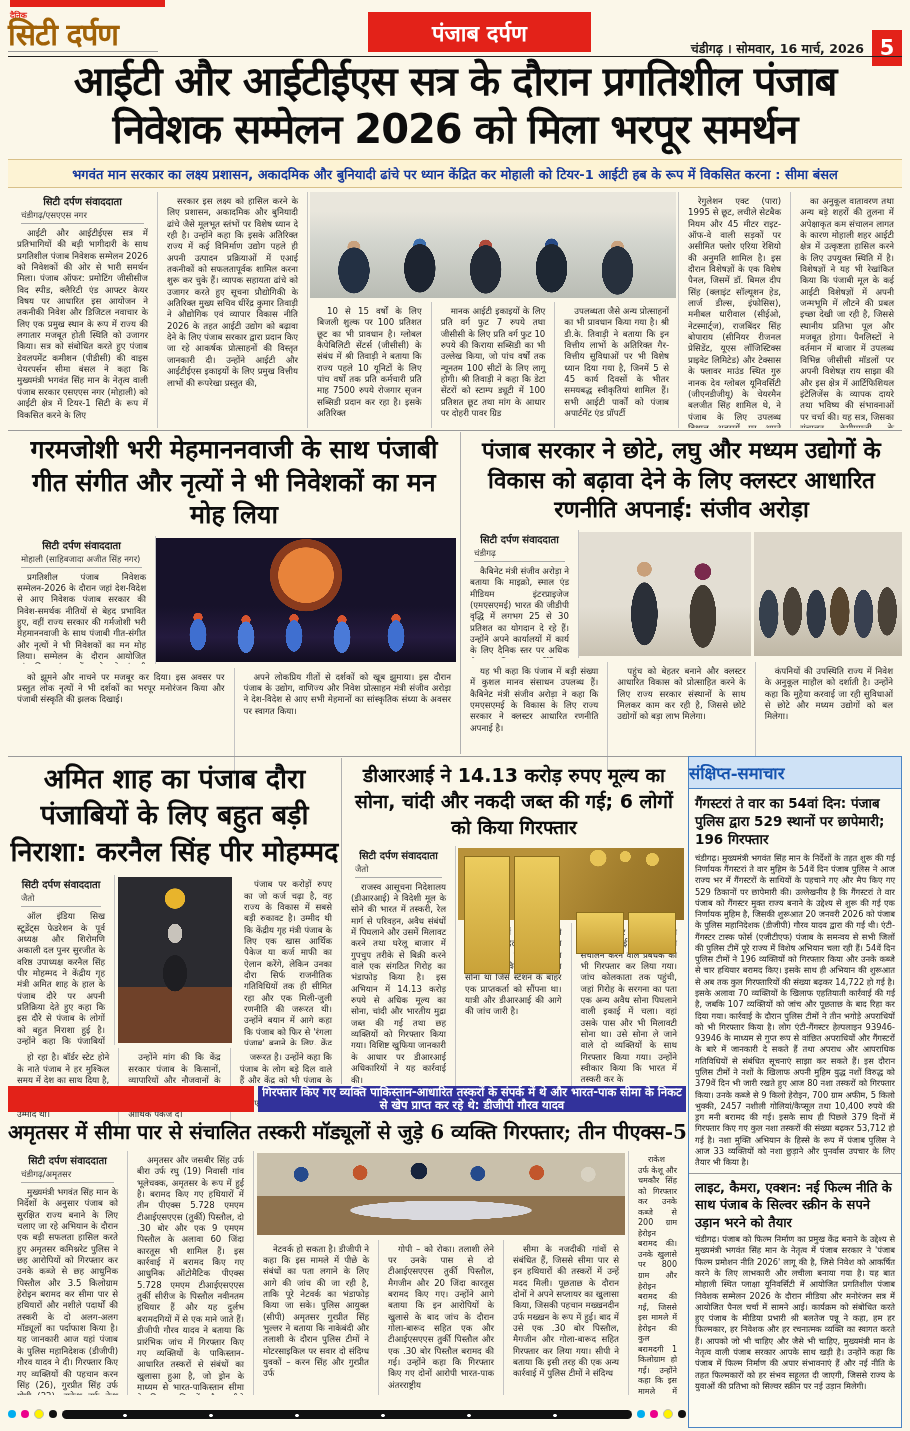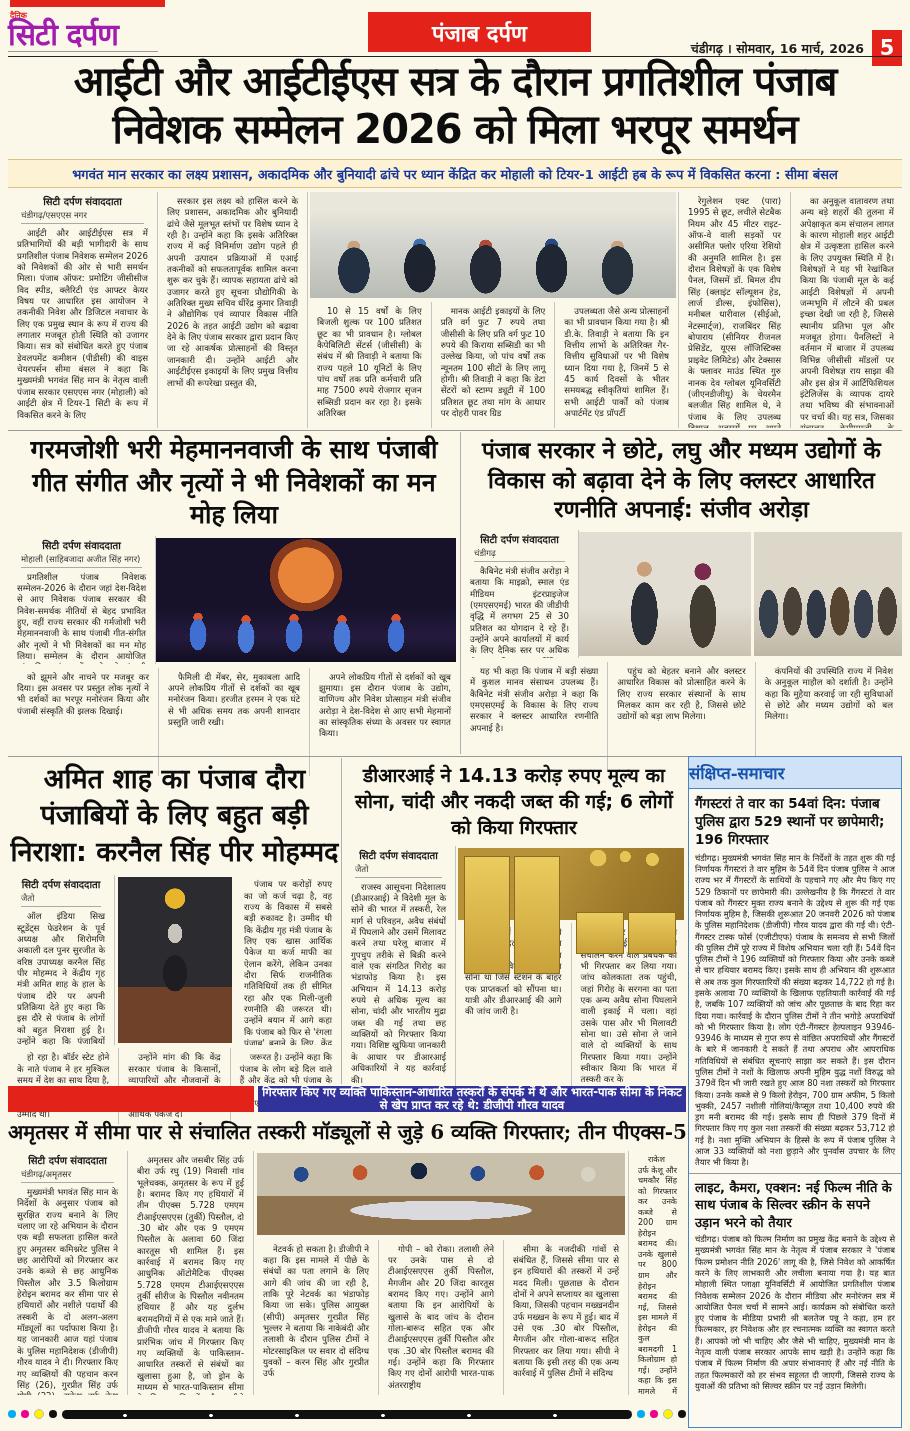--- a/index.html
+++ b/index.html
@@ -3,21 +3,21 @@
 <meta charset="utf-8">
 <style>
   html,body{margin:0;padding:0;}
   body{width:910px;height:1431px;position:relative;background:#fbf7e9;
        font-family:"DejaVu Sans","Liberation Sans",sans-serif;color:#1c1c1c;overflow:hidden;}
   
   .topstrip{position:absolute;left:10px;top:0;width:155px;height:7px;background:#e32219;}
   header{position:absolute;left:8px;right:8px;top:8px;height:48px;display:flex;align-items:center;}
   .logo-wrap{width:230px;line-height:1;}
   .edition{color:#e32219;font-size:8px;font-weight:700;margin-left:2px;}
-  .logo{font-size:30px;font-weight:800;letter-spacing:-1px;color:#a21caf;}
+  .logo{font-size:30px;font-weight:800;letter-spacing:-1px;color:#a16207;}
   .logo-sub{font-size:5px;color:#555;border-top:1px solid #999;width:150px;margin-top:1px;}
   .section-box{flex:0 0 auto;margin-left:130px;background:#e32219;color:#fff;font-size:22px;
       font-weight:800;padding:5px 64px;}
   .date-wrap{margin-left:auto;display:flex;align-items:center;gap:8px;margin-top:32px;}
   .date-line{font-size:12.5px;font-weight:700;}
   .pageno{background:#e32219;color:#fff;font-size:21px;font-weight:800;width:30px;height:36px;
       display:flex;align-items:center;justify-content:center;}
   .hrule{position:absolute;left:8px;right:8px;height:0;border-top:1.5px solid #222;}
   .hrule.thin{border-top:1px solid #9a9a9a;}
   
@@ -234,23 +234,20 @@
         <div class="byline">सिटी दर्पण संवाददाता</div>
         <div class="dateline">मोहाली (साहिबजादा अजीत सिंह नगर)</div>
         <p class="body">प्रगतिशील पंजाब निवेशक सम्मेलन-2026 के दौरान जहां देश-विदेश से आए निवेशक पंजाब सरकार की निवेश-समर्थक नीतियों से बेहद प्रभावित हुए, वहीं राज्य सरकार की गर्मजोशी भरी मेहमाननवाजी के साथ पंजाबी गीत-संगीत और नृत्यों ने भी निवेशकों का मन मोह लिया। सम्मेलन के दौरान आयोजित सांस्कृतिक संध्या में जाने-माने पंजाबी गायकों ने अपनी कला का जादू बिखेरा।</p>
       </div>
       <div class="photo ph-stage"></div>
     </div>
     <div class="mid-cols">
       <div class="col vr">
           <p class="body">को झूमने और नाचने पर मजबूर कर दिया। इस अवसर पर प्रस्तुत लोक नृत्यों ने भी दर्शकों का भरपूर मनोरंजन किया और पंजाबी संस्कृति की झलक दिखाई।</p>
         </div>
-      <div class="col vr">
-          <p class="body">फैमिली दी मेंबर, सेर, मुकाबला आदि अपने लोकप्रिय गीतों से दर्शकों का खूब मनोरंजन किया। हरजीत हरमन ने एक घंटे से भी अधिक समय तक अपनी शानदार प्रस्तुति जारी रखी।</p>
-        </div>
       <div class="col">
           <p class="body">अपने लोकप्रिय गीतों से दर्शकों को खूब झुमाया। इस दौरान पंजाब के उद्योग, वाणिज्य और निवेश प्रोत्साहन मंत्री संजीव अरोड़ा ने देश-विदेश से आए सभी मेहमानों का सांस्कृतिक संध्या के अवसर पर स्वागत किया।</p>
         </div>
     </div>
   </section>
   <section class="mid-right">
     <h2>पंजाब सरकार ने छोटे, लघु और मध्यम उद्योगों के विकास को बढ़ावा देने के लिए क्लस्टर आधारित रणनीति अपनाई: संजीव अरोड़ा</h2>
     <div class="mid-row">
       <div class="col vr" style="flex:0 0 118px">
         <div class="byline">सिटी दर्पण संवाददाता</div>

